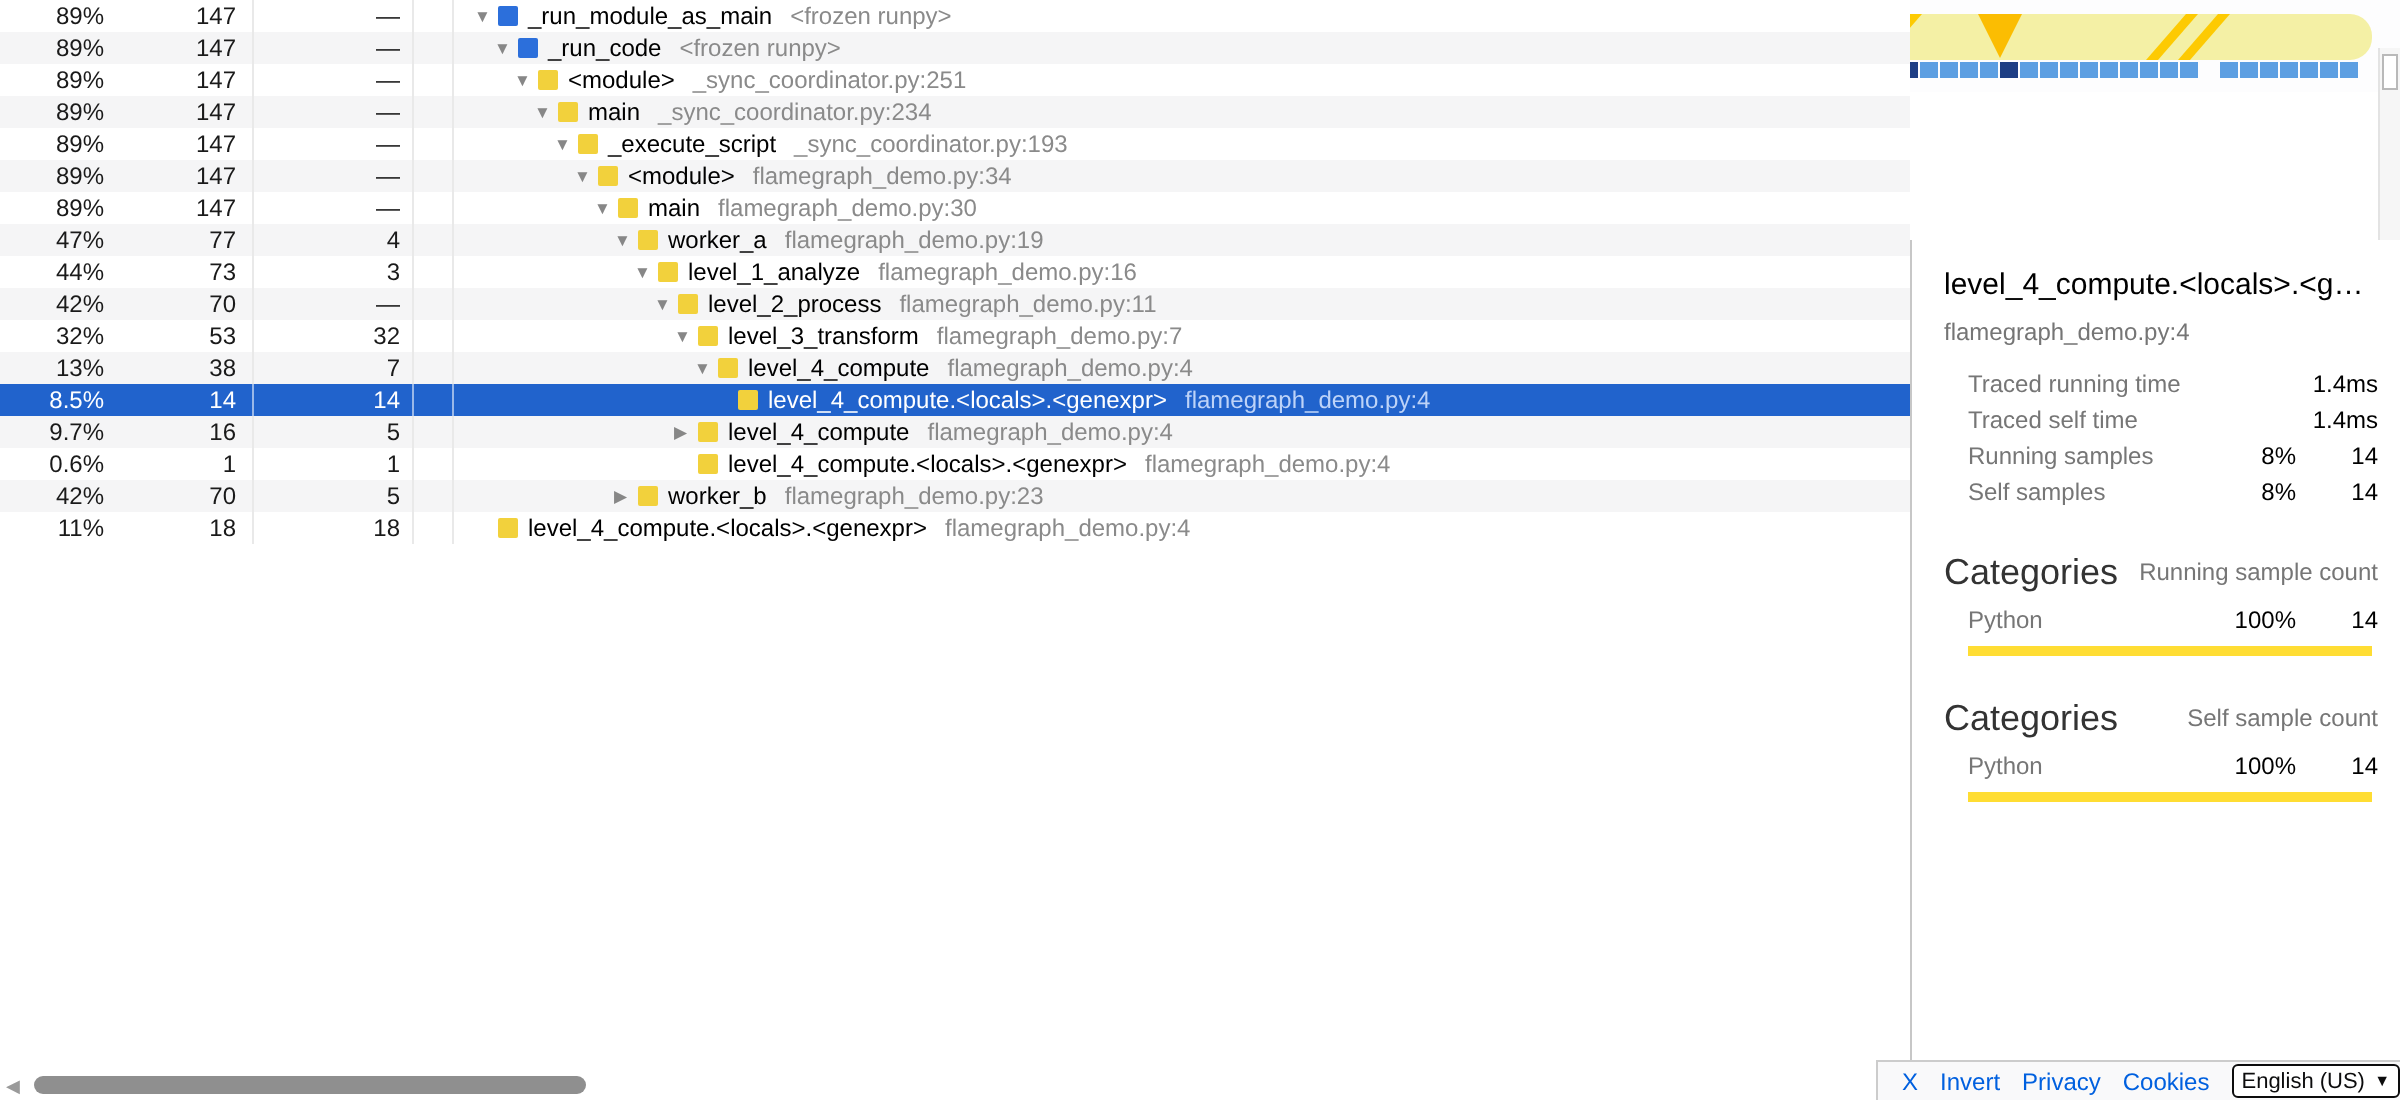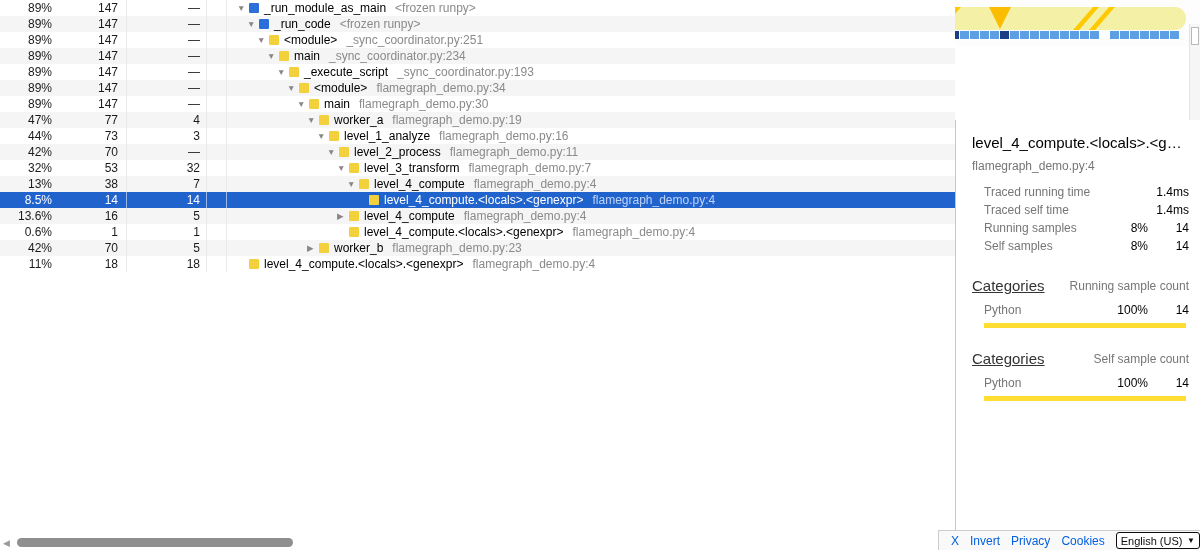--- a/index.html
+++ b/index.html
@@ -82,21 +82,21 @@
   .sidebar{left:955px;top:120px;width:245px;height:410px;border-left:1px solid #c7c7c7;background:#fff;overflow:hidden;font-size:12px;}
   .sb-title{margin:14px 14px 0 16px;font-size:15px;color:#000;white-space:nowrap;overflow:hidden;text-overflow:ellipsis;}
   .sb-sub{margin:8px 14px 0 16px;color:#757575;}
   .sb-section{margin:26px 14px 0 16px;color:#5c5c5c;}
   .sb-details{margin-top:10px;}
   .dr{position:relative;height:18px;line-height:18px;}
   .dr .lbl{position:absolute;left:28px;color:#767676;}
   .dr .pct{position:absolute;right:52px;width:50px;text-align:right;color:#000;}
   .dr .val{position:absolute;right:11px;width:36px;text-align:right;color:#000;}
   .cat-head{position:relative;height:18px;line-height:18px;margin-top:22px;}
-  .cat-head .t{position:absolute;left:16px;color:#333;font-size:15px;text-decoration:underline;}
+  .cat-head .t{position:absolute;left:16px;color:#333;font-size:18px;}
   .cat-head .c{position:absolute;right:11px;color:#767676;}
   .cat-bar{height:5px;background:#ffdd33;margin:4px 14px 0 28px;}
   .cat-rows{margin-top:6px;}
 
   
   .hscroll{left:0;top:536px;width:955px;height:14px;position:absolute;}
   .hs-arrow{position:absolute;left:3px;top:2px;font-size:9px;color:#9a9a9a;cursor:pointer;}
   .hs-thumb{position:absolute;left:17px;top:2px;width:276px;height:9px;border-radius:5px;background:#8f8f8f;cursor:grab;}
   .footer{left:938px;top:530px;width:262px;height:20px;background:#f9f9fa;border-top:1px solid #ccc;border-left:1px solid #ccc;display:flex;align-items:center;gap:11px;padding-left:12px;font-size:12px;}
   .footer a{color:#0060df;text-decoration:none;cursor:pointer;}
@@ -553,21 +553,21 @@
         <span class="sep" style="left: 206px;"></span>
         <span class="sep" style="left: 226px;"></span>
         <span class="c-tree" style="padding-left: 130px;">
           <span class="twisty"></span>
           <span class="swatch" style="background: rgb(242, 209, 60);"></span>
           <span class="fn">level_4_compute.&lt;locals&gt;.&lt;genexpr&gt;</span>
           <span class="origin">flamegraph_demo.py:4</span>
         </span>
       </div>
       <div class="row odd">
-        <span class="c-pct">13.6%</span>
+        <span class="c-pct">9.7%</span>
         <span class="c-total">16</span>
         <span class="c-self">5</span>
         <span class="sep" style="left: 126px;"></span>
         <span class="sep" style="left: 206px;"></span>
         <span class="sep" style="left: 226px;"></span>
         <span class="c-tree" style="padding-left: 110px;">
           <span class="twisty">▶</span>
           <span class="swatch" style="background: rgb(242, 209, 60);"></span>
           <span class="fn">level_4_compute</span>
           <span class="origin">flamegraph_demo.py:4</span>

